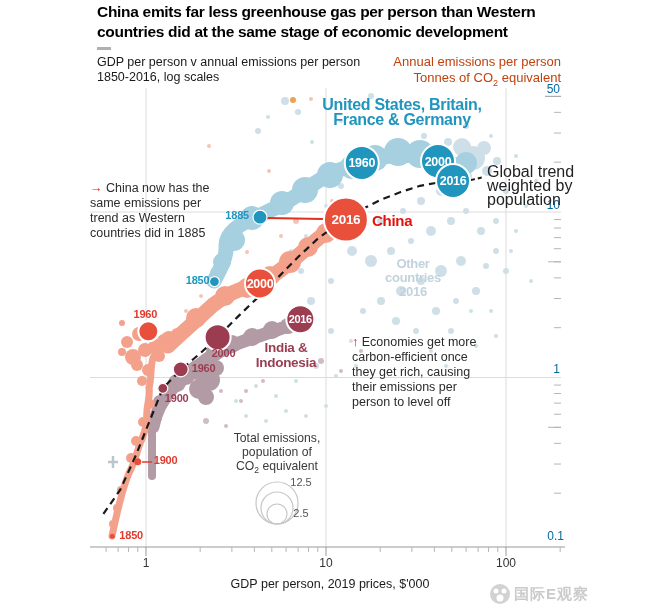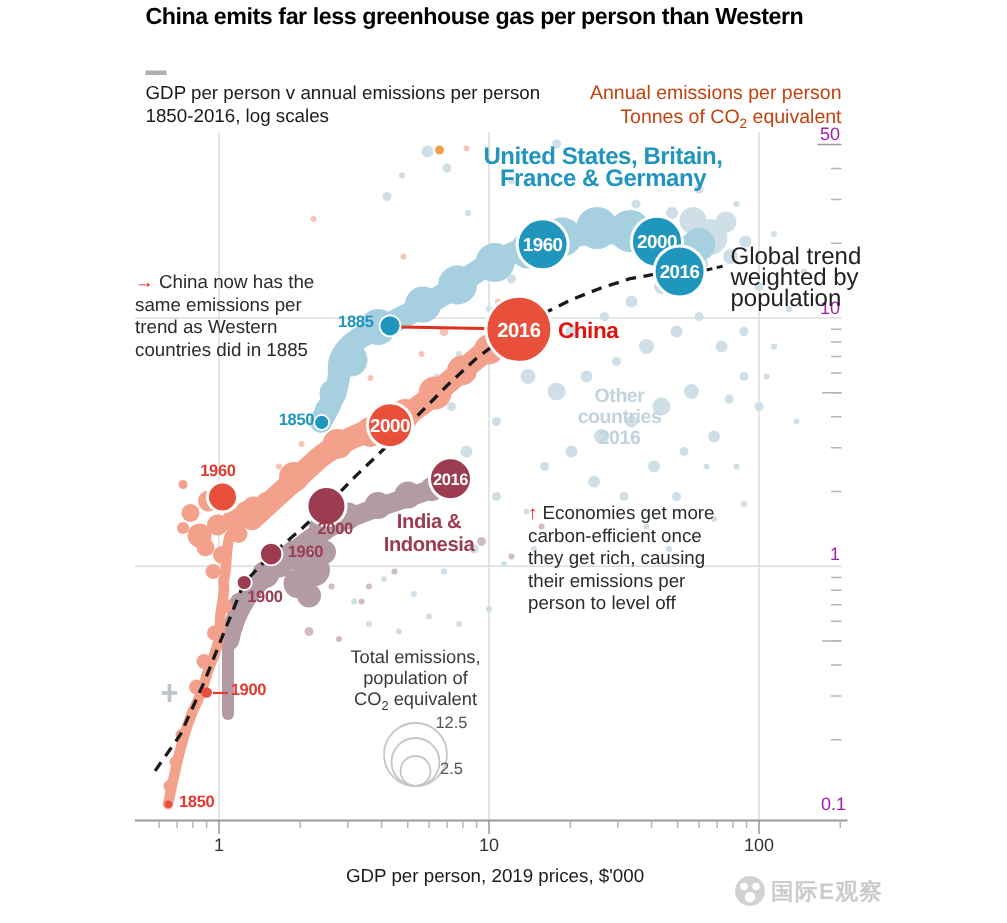--- a/index.html
+++ b/index.html
@@ -4,21 +4,21 @@
 <style>
   html,body{margin:0;padding:0;background:#fff;}
   #page{position:relative;width:671px;height:615px;background:#fff;overflow:hidden;
         font-family:"Liberation Sans",sans-serif;}
   svg{position:absolute;left:0;top:0;}
   .lbl{position:absolute;white-space:nowrap;}
   .title{font-size:15.5px;font-weight:700;color:#000;letter-spacing:-0.3px;}
   .sub{font-size:12.5px;color:#1a1a1a;}
   .subr{font-size:13px;color:#c2410c;text-align:center;}
   .dash{position:absolute;width:14px;height:3px;background:#b0b0b0;}
-  .ytick{font-size:12px;color:#a21caf;text-align:right;}
+  .ytick{font-size:12px;color:#0369a1;text-align:right;}
   .xtick{font-size:12px;color:#333;transform:translateX(-50%);}
   .xaxis-label{font-size:12.5px;color:#1a1a1a;transform:translateX(-50%);}
   .series-label{font-weight:700;letter-spacing:-0.3px;transform:translateX(-50%);text-align:center;}
   .west-label{font-size:16px;color:#2095bd;}
   .china-label{font-size:15px;color:#e3120b;font-weight:700;letter-spacing:-0.3px;}
   .india-label{font-size:13.5px;color:#9c3c51;}
   .other-label{font-size:13px;color:#c2d3dd;}
   .note{font-size:12.5px;color:#2b2b2b;}
   .accent{color:#e3120b;font-weight:700;}
   .legend-text{font-size:12.2px;color:#3a3a3a;transform:translateX(-50%);}
@@ -304,20 +304,21 @@
         <text x="345.9061478538648" y="219.57286468779174" fill="#fff" text-anchor="middle" dy="0.36em" font-size="13.5" font-weight="700" font-family="&quot;Liberation Sans&quot;,sans-serif" letter-spacing="-0.3">2016</text>
         <circle cx="162.8159033292023" cy="388.34050631918956" r="5" fill="#9c3c51" stroke="#fff" stroke-width="1.2"></circle>
         <circle cx="180.7624277038031" cy="369.3544172480849" r="7.5" fill="#9c3c51" stroke="#fff" stroke-width="1.2"></circle>
         <circle cx="217.62920156096675" cy="337.2772029424183" r="13" fill="#9c3c51" stroke="#fff" stroke-width="2"></circle>
         <circle cx="300.3198493576283" cy="319.21379325256953" r="14" fill="#9c3c51" stroke="#fff" stroke-width="2"></circle>
         <text x="300.3198493576283" y="319.21379325256953" fill="#fff" text-anchor="middle" dy="0.36em" font-size="11" font-weight="700" font-family="&quot;Liberation Sans&quot;,sans-serif" letter-spacing="-0.3">2016</text>
       </g>
   </svg>
 
   <div class="lbl title" style="left:97px;top:3px">China emits far less greenhouse gas per person than Western</div>
+  <div class="lbl title" style="left:97px;top:23px">countries did at the same stage of economic development</div>
   <div class="dash" style="left:97px;top:47px"></div>
   <div class="lbl sub" style="left:97px;top:55px">GDP per person v annual emissions per person</div>
   <div class="lbl sub" style="left:97px;top:70px">1850-2016, log scales</div>
 
   <div class="lbl subr" style="right:110px;top:54px">Annual emissions per person</div>
   <div class="lbl subr" style="right:110px;top:70px"><span>Tonnes of CO</span><sub>2</sub><span> equivalent</span></div>
 
   <div class="lbl ytick" style="right:111px;top:82px">50</div>
   <div class="lbl ytick" style="right:111px;top:198px">10</div>
   <div class="lbl ytick" style="right:111px;top:362px">1</div>

